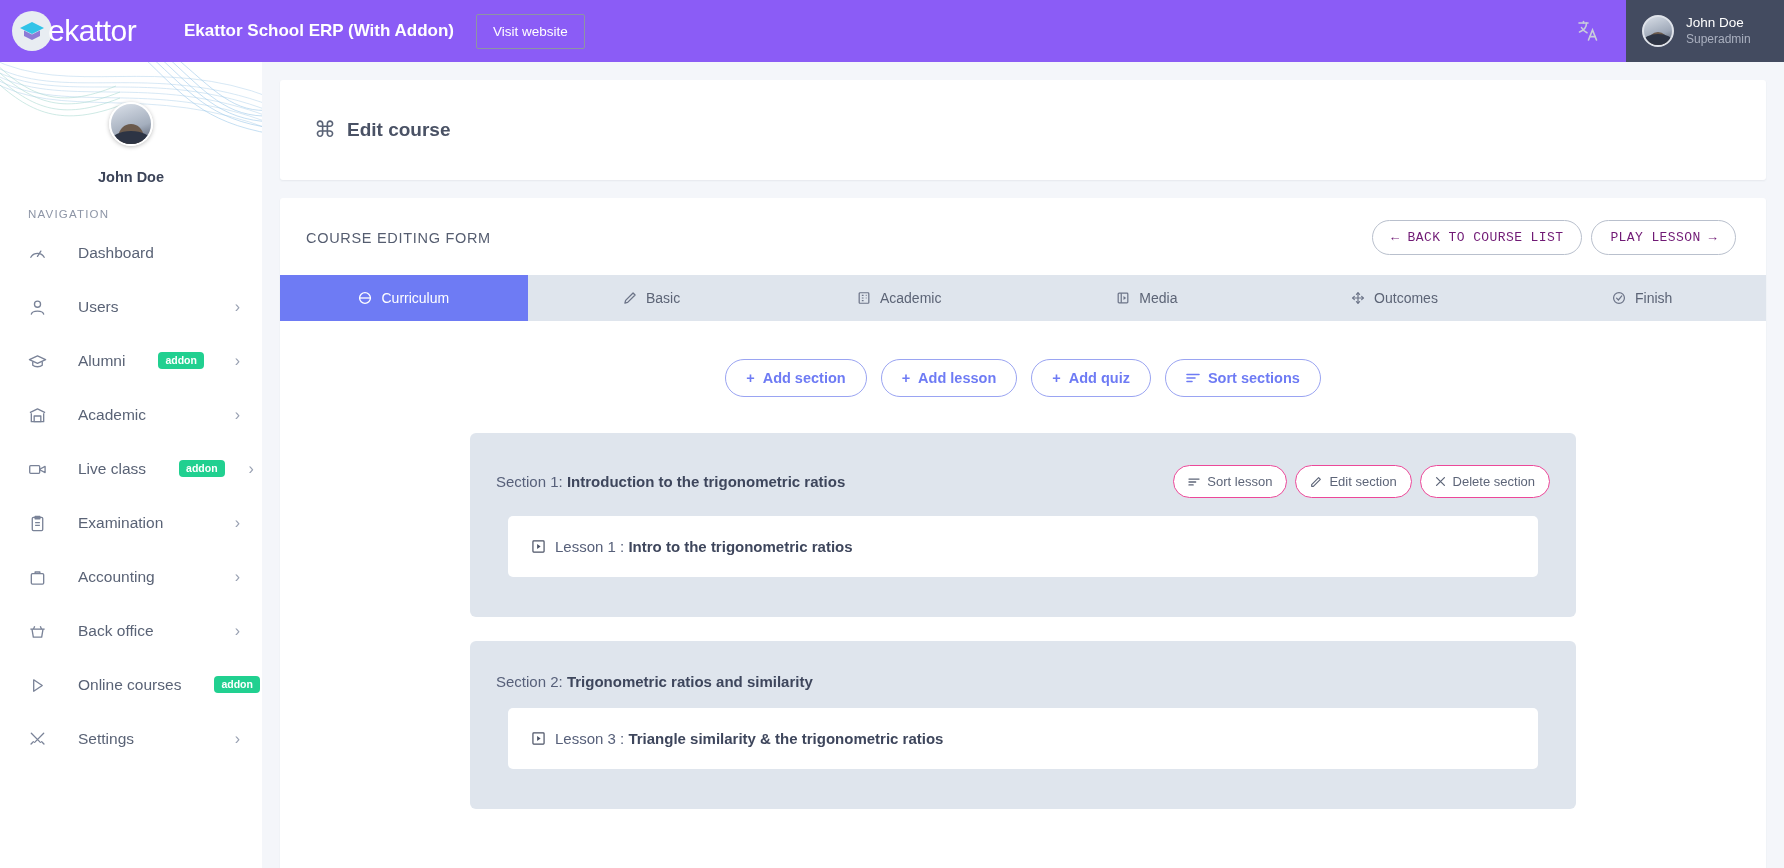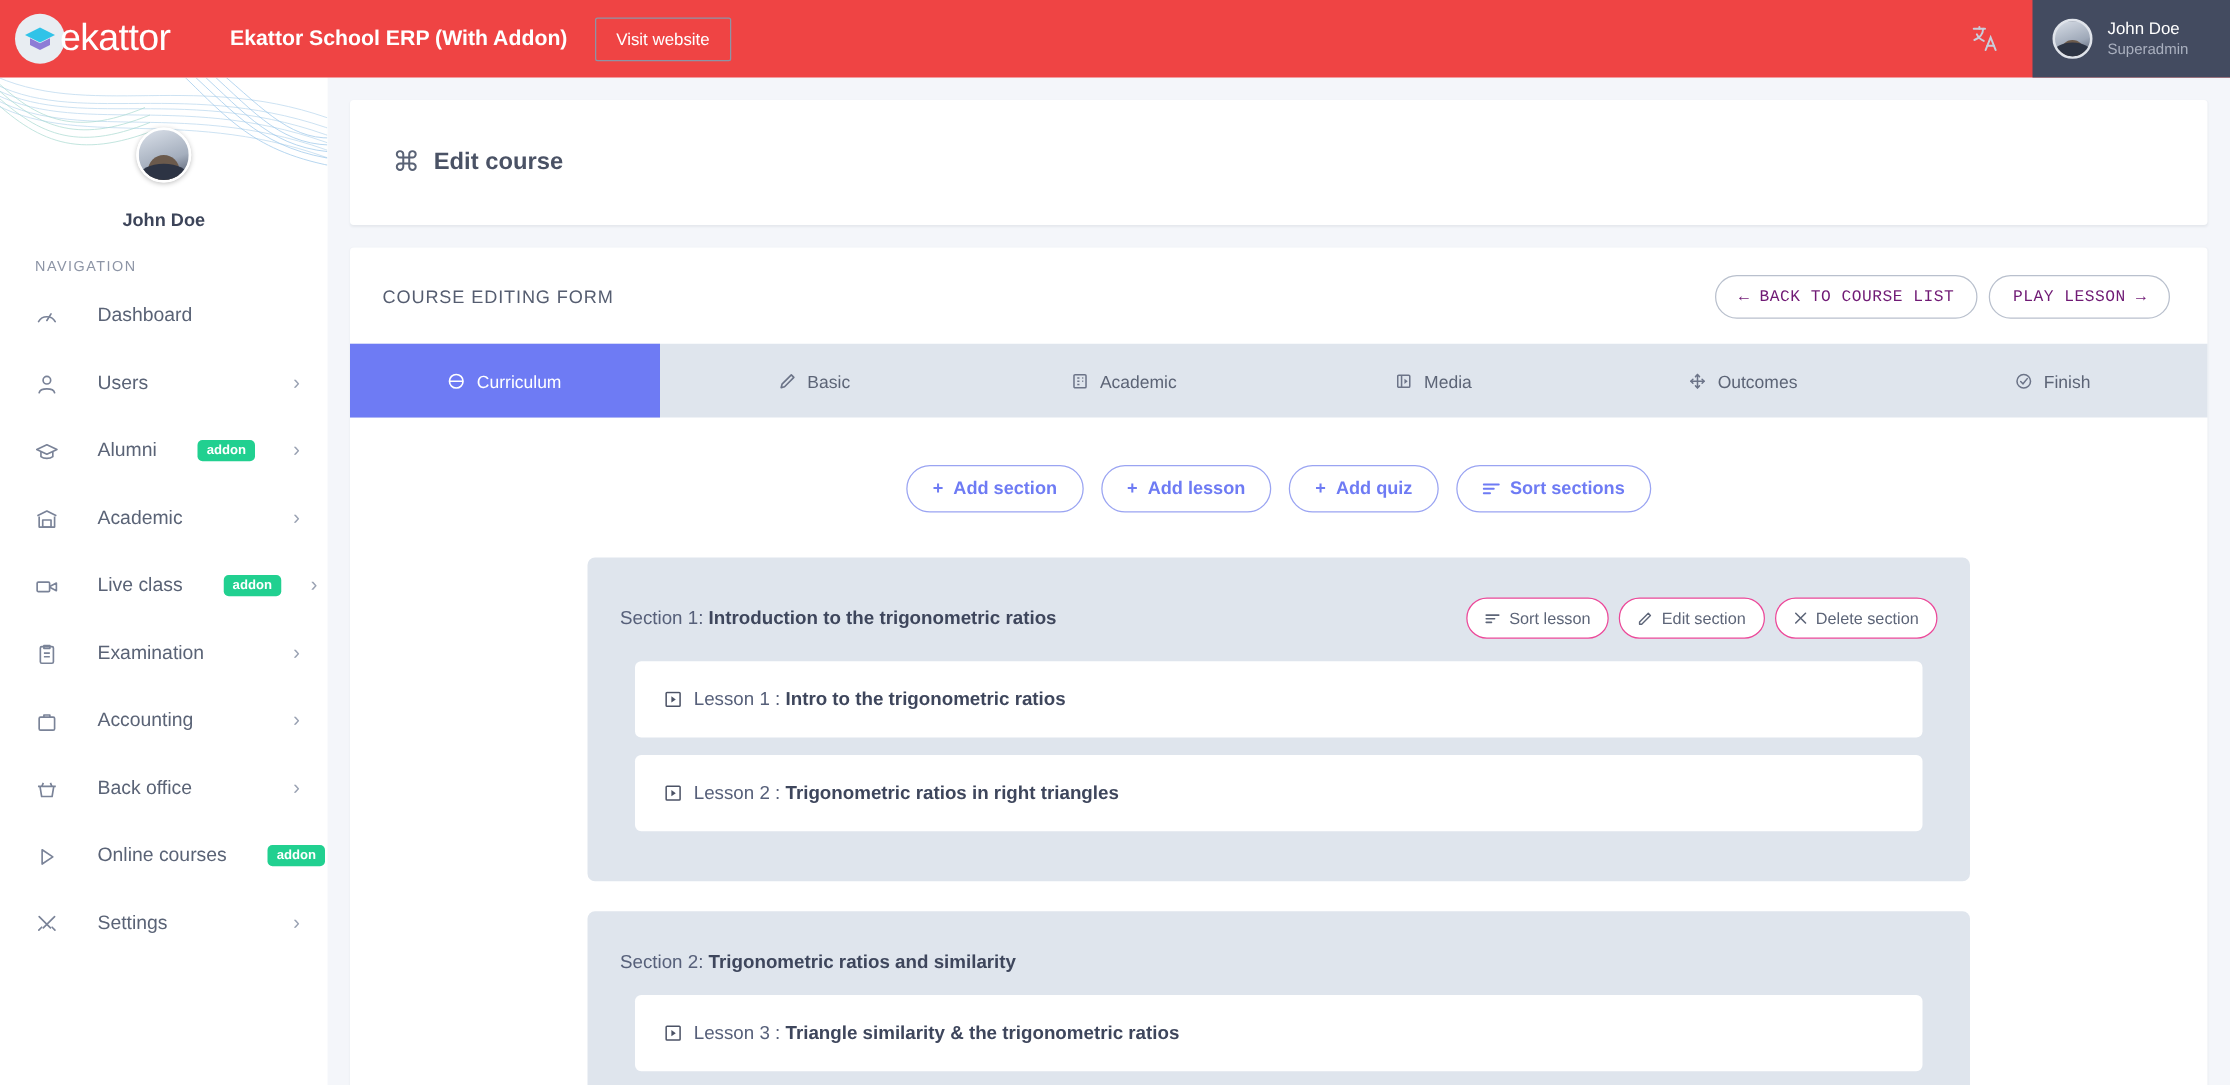--- a/index.html
+++ b/index.html
@@ -8,21 +8,21 @@
     width: 1784px; height: 868px;
     overflow: hidden;
     background: #f4f6fa;
     font-family: "Liberation Sans", sans-serif;
   }
 
   
   .topbar {
     position: absolute; top: 0; left: 0;
     width: 1784px; height: 62px;
-    background: #ef4444;
+    background: #8b5cf6;
     display: flex; align-items: center;
     z-index: 30;
   }
   .logo-wrap {
     display: flex; align-items: center;
     margin-left: 12px; width: 148px;
   }
   .logo-badge {
     width: 40px; height: 40px; border-radius: 50%;
     background: #e8edf2;
@@ -209,21 +209,21 @@
     cursor: pointer;
     white-space: nowrap;
   }
 
   .tabs {
     display: flex; width: 100%;
     background: #dfe5ed;
   }
   .tab {
     flex: 1 1 0;
-    height: 59px;
+    height: 46px;
     display: flex; align-items: center; justify-content: center;
     gap: 9px;
     font-size: 14px; color: #5c6476;
     cursor: pointer;
     white-space: nowrap;
   }
   .tab .t-ico { display:flex; align-items:center; color:#6c7488; }
   .tab.active { background: #6e7bf4; color: #ffffff; font-weight: normal; }
   .tab.active .t-ico { color: #ffffff; }
 
@@ -602,29 +602,20 @@
           <div class="lesson-row">
             <span class="play-ico">
               <svg width="13" height="13" viewBox="0 0 14 14" fill="none" stroke="currentColor" stroke-width="1.3">
                 <rect x="1" y="1" width="12" height="12" rx="0.8"></rect>
                 <path d="M5.5 4.3 L9.3 7 L5.5 9.7 Z" fill="currentColor" stroke="none"></path>
               </svg>
             </span>
             <span><span>Lesson 1 : </span><b>Intro to the trigonometric ratios</b></span>
           </div>
 
-          <div class="lesson-row">
-            <span class="play-ico">
-              <svg width="13" height="13" viewBox="0 0 14 14" fill="none" stroke="currentColor" stroke-width="1.3">
-                <rect x="1" y="1" width="12" height="12" rx="0.8"></rect>
-                <path d="M5.5 4.3 L9.3 7 L5.5 9.7 Z" fill="currentColor" stroke="none"></path>
-              </svg>
-            </span>
-            <span><span>Lesson 2 : </span><b>Trigonometric ratios in right triangles</b></span>
-          </div>
         </div>
 
         <div class="section-box">
           <div class="section-head">
             <span class="section-title"><span>Section 2: </span><b>Trigonometric ratios and similarity</b></span>
           </div>
 
           <div class="lesson-row">
             <span class="play-ico">
               <svg width="13" height="13" viewBox="0 0 14 14" fill="none" stroke="currentColor" stroke-width="1.3">

